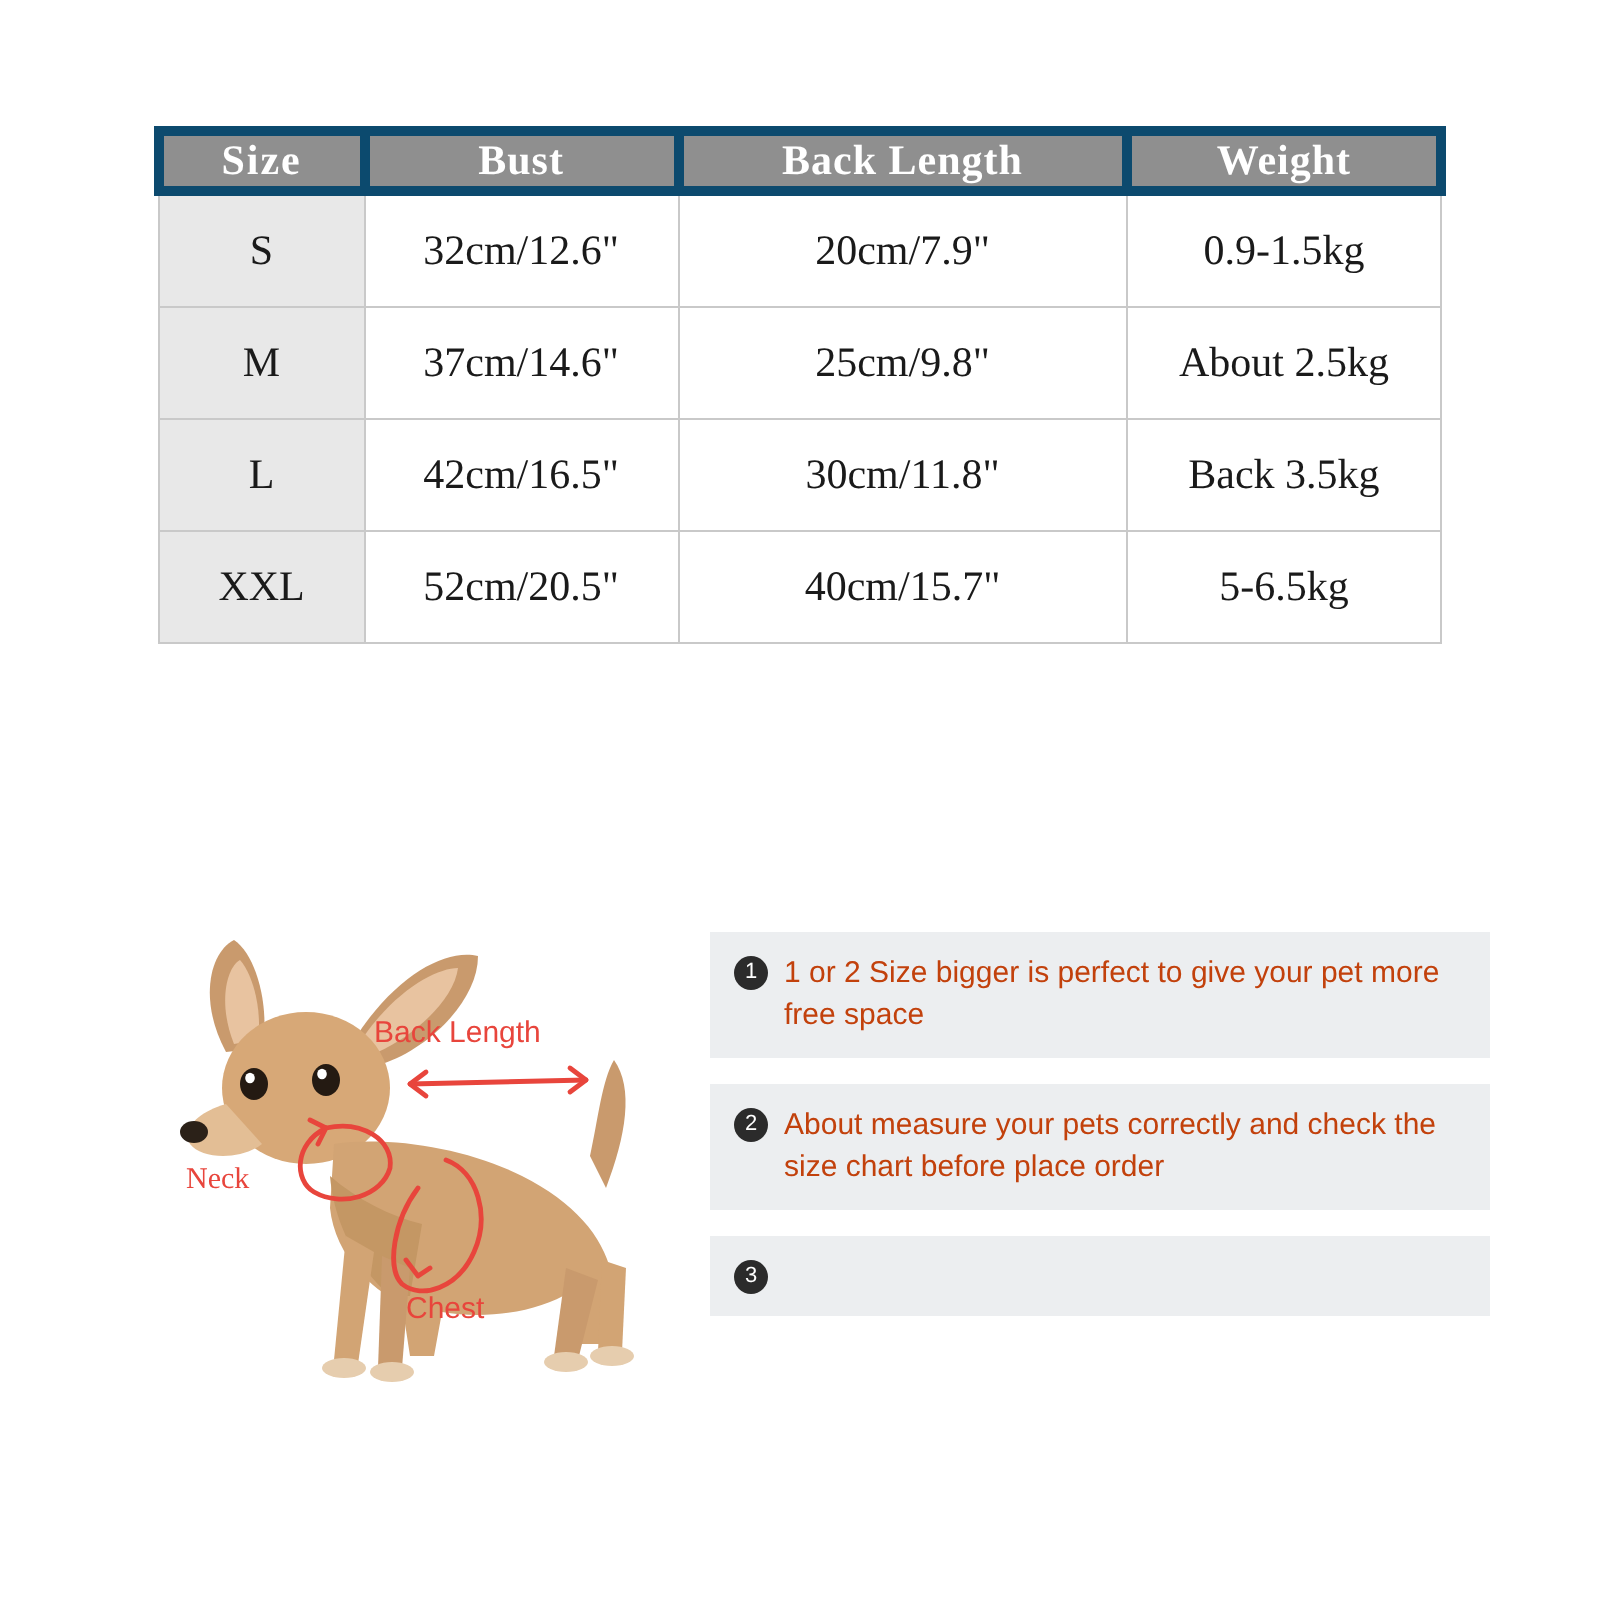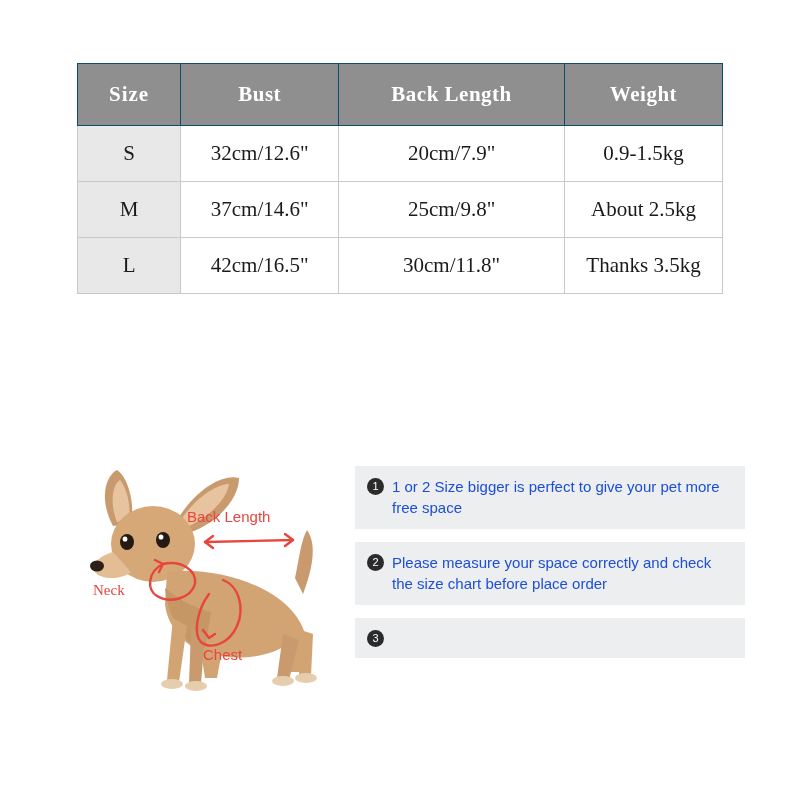--- a/index.html
+++ b/index.html
@@ -31,22 +31,22 @@
   table.size-chart col.c-size   { width: 16.0%; }
   table.size-chart col.c-bust   { width: 24.5%; }
   table.size-chart col.c-back   { width: 35.0%; }
   table.size-chart col.c-weight { width: 24.5%; }
 
   table.size-chart th {
     background: #8f8f8f;
     color: #ffffff;
     font-size: 21px;
     font-weight: bold;
-    padding: 18px 4px;
-    border: 1px solid #0c4a6e;
+    padding: 0 4px;
+    border: 5px solid #0c4a6e;
     letter-spacing: .5px;
   }
   table.size-chart th.th-size { letter-spacing: 1px; }
 
   table.size-chart td {
     font-size: 21px;
     color: #1a1a1a;
     text-align: center;
     padding: 15px 4px;
     border: 1px solid #c9c9c9;
@@ -112,21 +112,21 @@
     font-size: 11px;
     line-height: 17px;
     text-align: center;
     margin-right: 8px;
     margin-top: 2px;
     font-family: "Liberation Sans", sans-serif;
   }
   .note-text {
     font-size: 15px;
     line-height: 21px;
-    color: #1d4ed8;
+    color: #c2410c;
     font-family: "Liberation Sans", sans-serif;
   }
 </style>
 </head>
 <body>
 
 <div class="table-wrap">
   <table class="size-chart">
     <colgroup>
       <col class="c-size">
@@ -152,21 +152,27 @@
       <tr>
         <td class="cell-size">M</td>
         <td>37cm/14.6"</td>
         <td>25cm/9.8"</td>
         <td>About 2.5kg</td>
       </tr>
       <tr>
         <td class="cell-size">L</td>
         <td>42cm/16.5"</td>
         <td>30cm/11.8"</td>
-        <td>Thanks 3.5kg</td>
+        <td>Back 3.5kg</td>
+      </tr>
+      <tr>
+        <td class="cell-size">XXL</td>
+        <td>52cm/20.5"</td>
+        <td>40cm/15.7"</td>
+        <td>5-6.5kg</td>
       </tr>
     </tbody>
   </table>
 </div>
 
 <div class="lower">
 
   <div class="dog-panel">
     <svg class="dog-svg" width="295" height="270" viewBox="0 0 295 270">
 
@@ -222,19 +228,19 @@
     <div class="dog-label lbl-chest">Chest</div>
   </div>
 
   <div class="notes">
     <div class="note">
       <span class="note-num">1</span>
       <span class="note-text">1 or 2 Size bigger is perfect to give your pet more free space</span>
     </div>
     <div class="note">
       <span class="note-num">2</span>
-      <span class="note-text">Please measure your space correctly and check the size chart before place order</span>
+      <span class="note-text">About measure your pets correctly and check the size chart before place order</span>
     </div>
     <div class="note">
       <span class="note-num">3</span>
     </div>
   </div>
 </div>
 
 </body></html>

